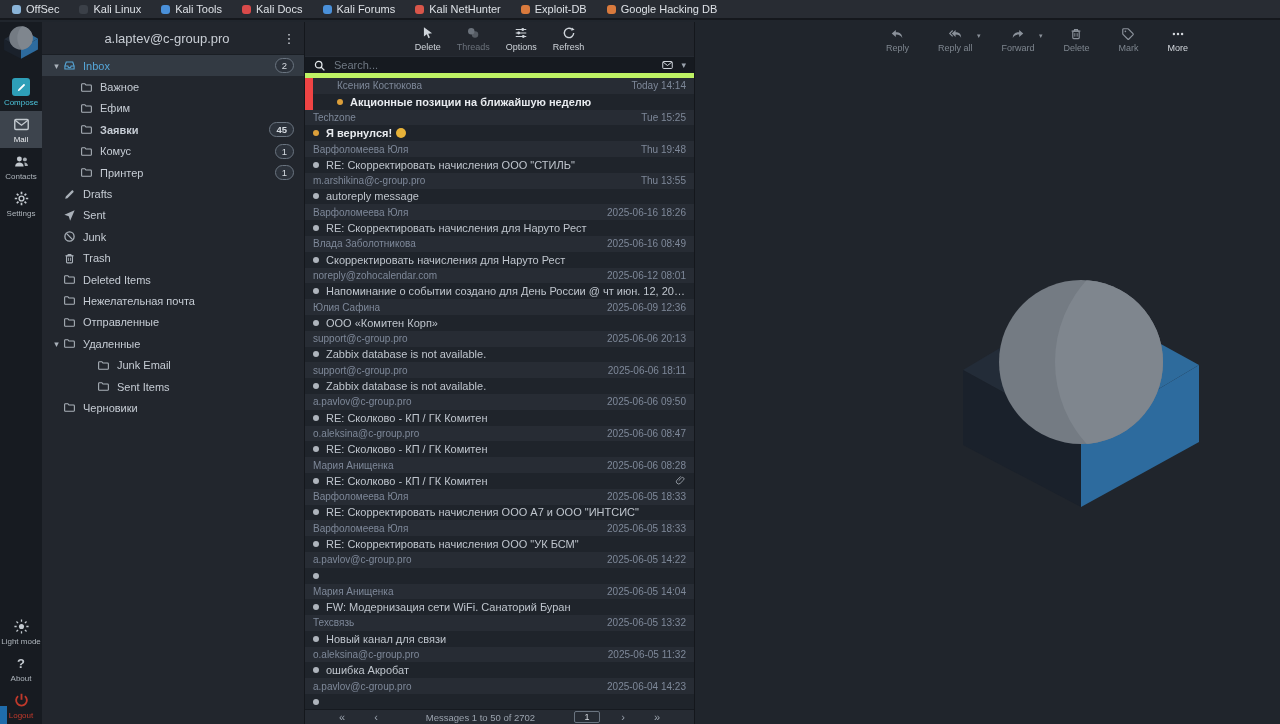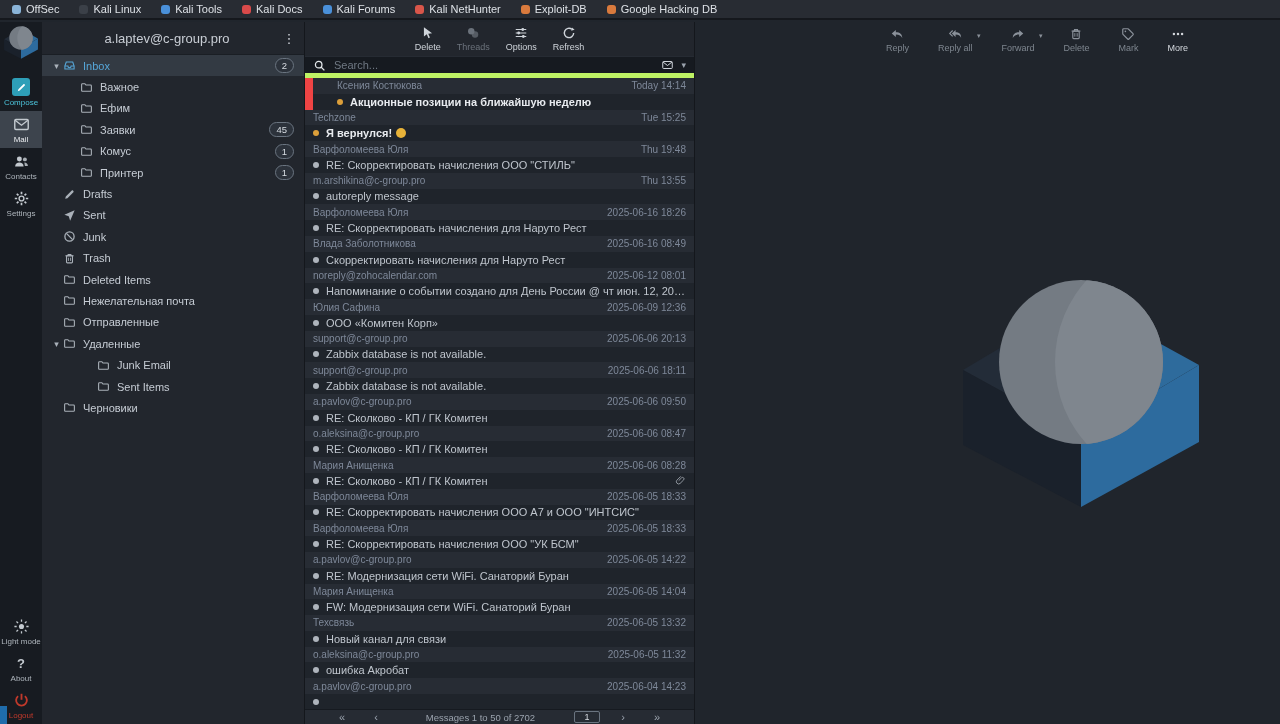--- a/index.html
+++ b/index.html
@@ -315,21 +315,21 @@
         </svg>
         <span class="flabel">Важное</span>
       </div>
       <div class="frow" style="padding-left: 25px;">
         <span class="chev"></span>
         <svg class="fic">
           <use href="#i-folder"></use>
         </svg>
         <span class="flabel">Ефим</span>
       </div>
-      <div class="frow" style="padding-left: 25px;">
+      <div class="frow" style="padding-left: 25px; font-weight: bold;">
         <span class="chev"></span>
         <svg class="fic">
           <use href="#i-folder"></use>
         </svg>
         <span class="flabel">Заявки</span>
         <span class="badge">45</span>
       </div>
       <div class="frow" style="padding-left: 25px;">
         <span class="chev"></span>
         <svg class="fic">
@@ -617,21 +617,20 @@
           <span class="msubj">RE: Скорректировать начисления ООО "УК БСМ"</span>
         </div>
       </div>
       <div class="msg">
         <div class="m1">
           <span class="msender">a.pavlov@c-group.pro</span>
           <span class="mdate">2025-06-05 14:22</span>
         </div>
         <div class="m2">
           <span class="mdot"></span>
-          <span class="msubj">RE: Модернизация сети WiFi. Санаторий Буран</span>
         </div>
       </div>
       <div class="msg">
         <div class="m1">
           <span class="msender">Мария Анищенка</span>
           <span class="mdate">2025-06-05 14:04</span>
         </div>
         <div class="m2">
           <span class="mdot"></span>
           <span class="msubj">FW: Модернизация сети WiFi. Санаторий Буран</span>

